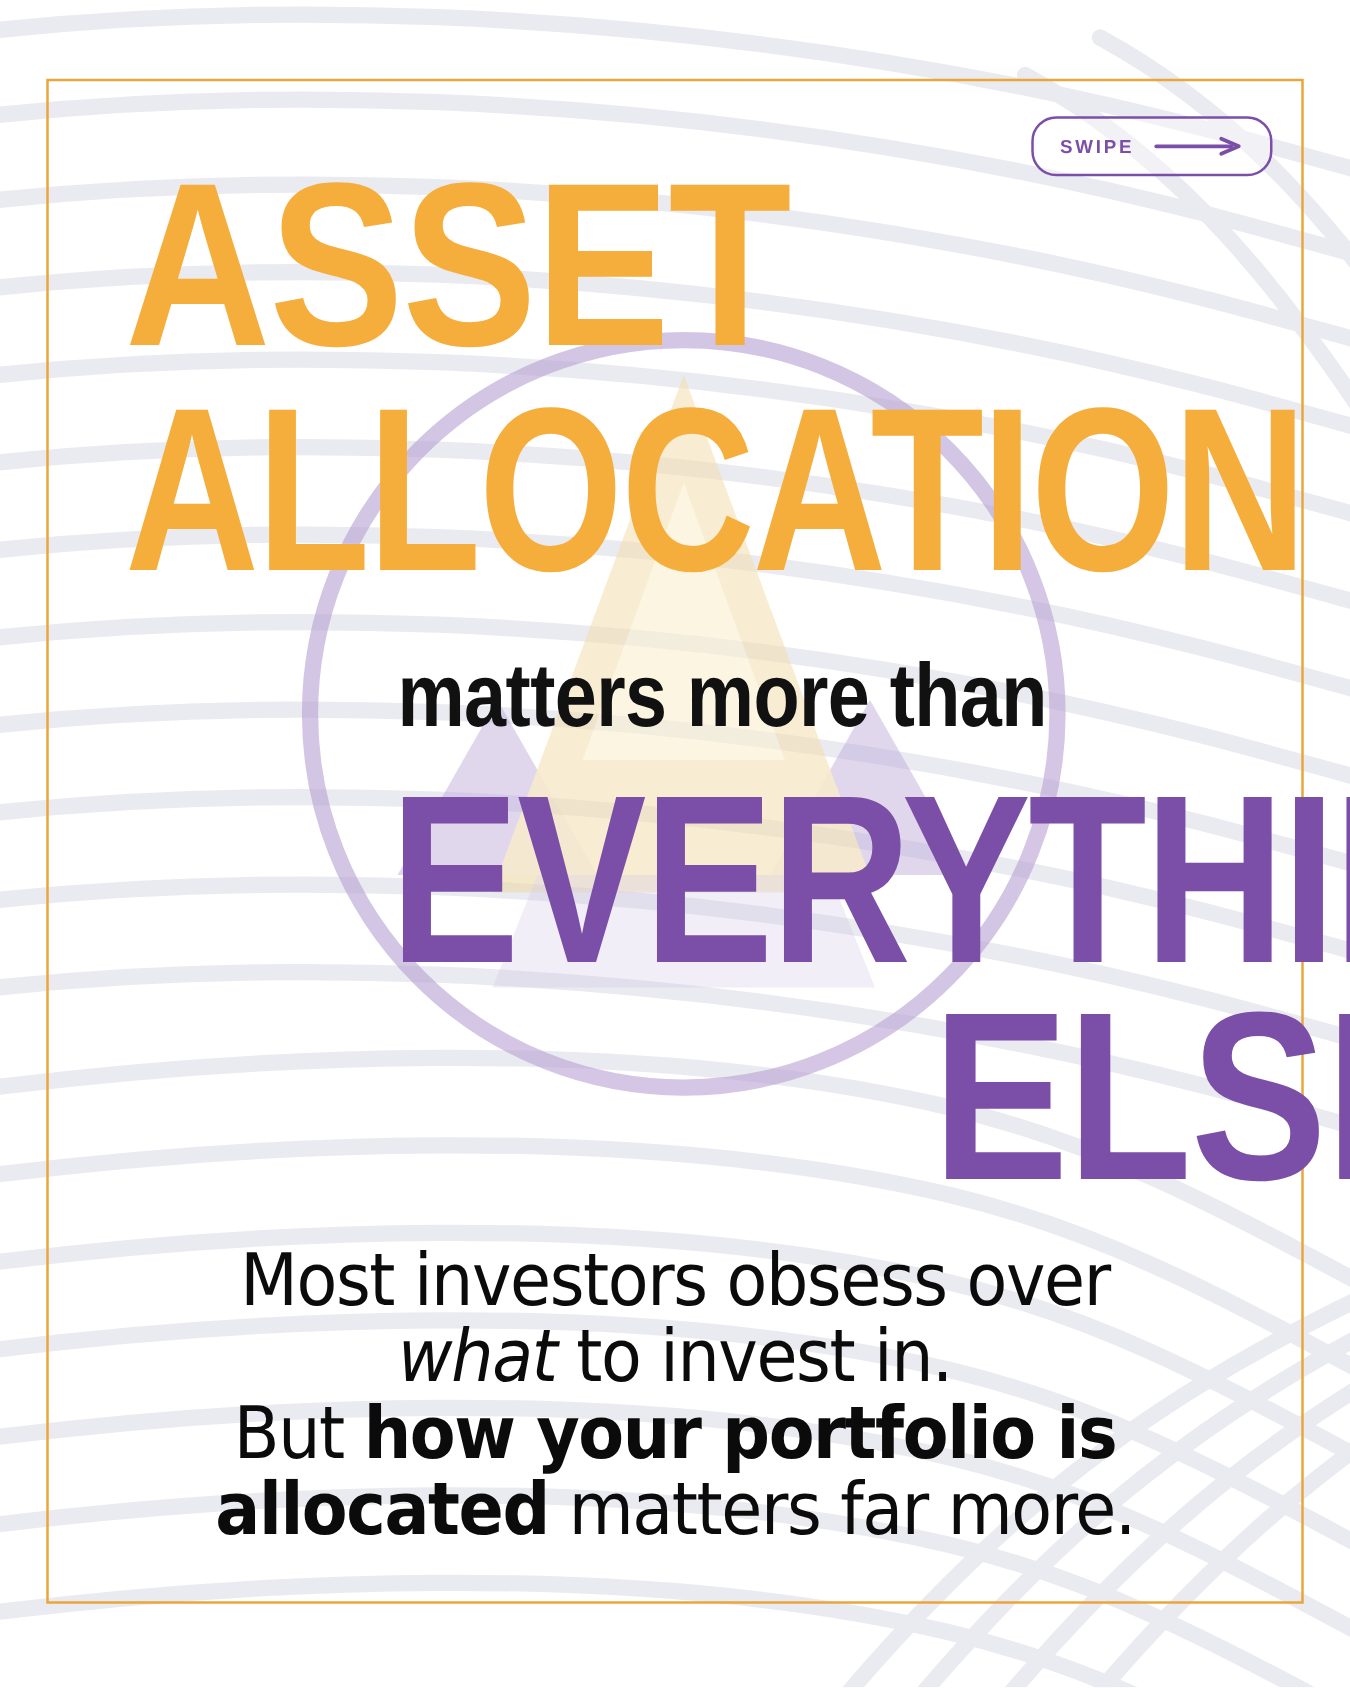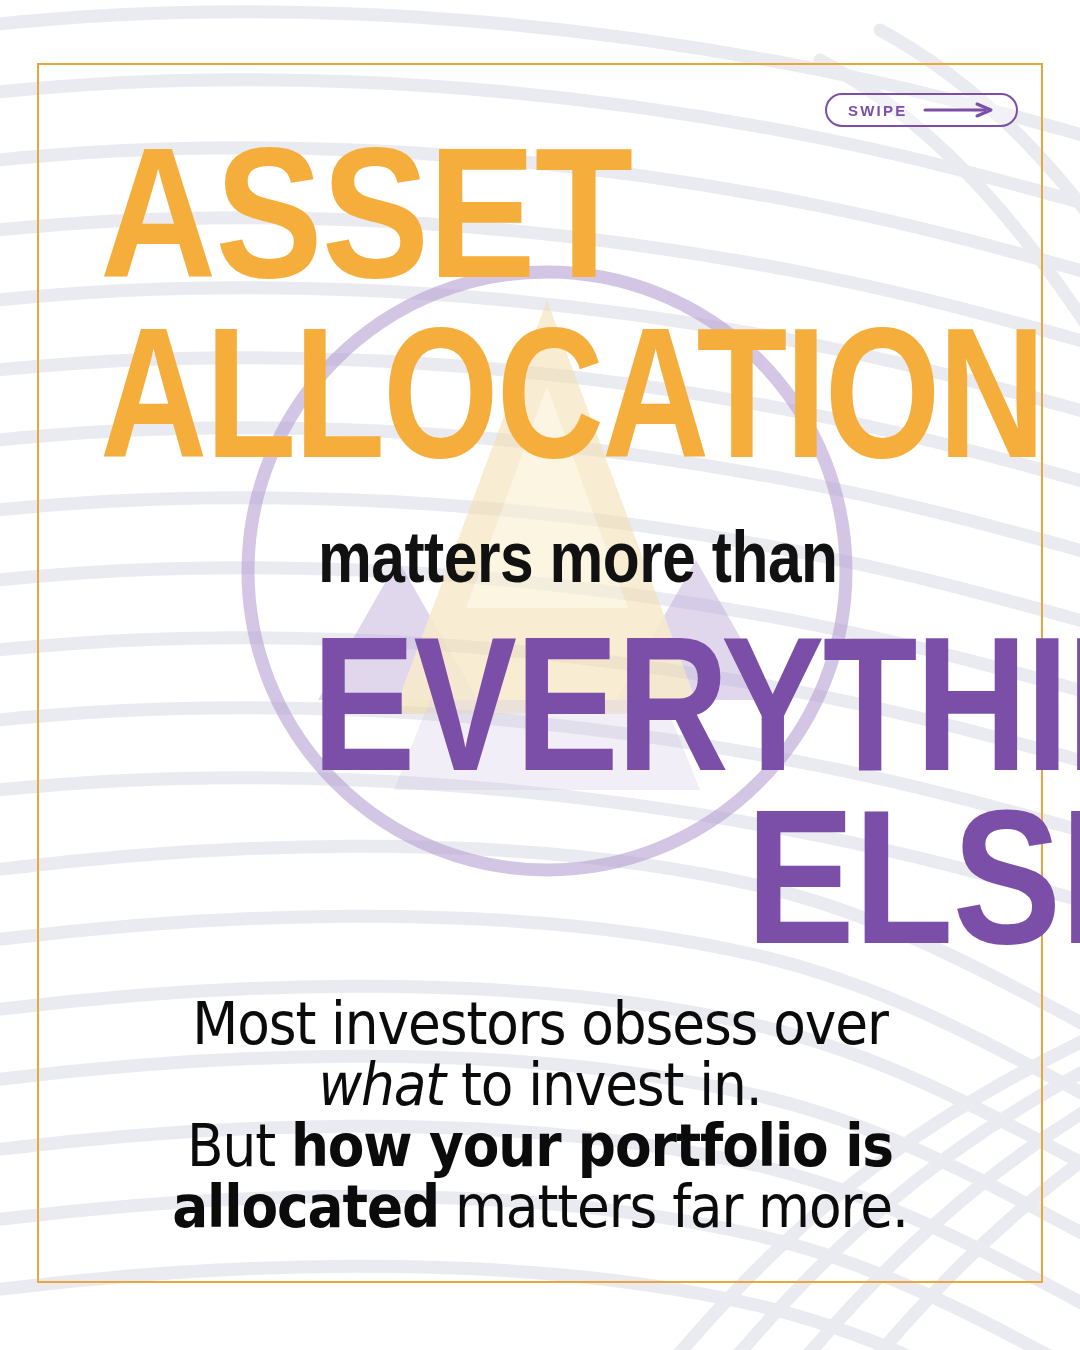--- a/index.html
+++ b/index.html
@@ -44,21 +44,21 @@
     z-index: 2;
     pointer-events: none;
   }
 
   
   #swipe-pill {
     position: absolute;
     right: 62px;
     top: 93px;
     width: 193px;
-    height: 34px;
+    height: 48px;
     border: 2px solid #7B4FA8;
     border-radius: 20px;
     box-sizing: border-box;
     display: flex;
     align-items: center;
     z-index: 6;
     background: rgba(255,255,255,0.35);
   }
   #swipe-label {
     color: #7B4FA8;

